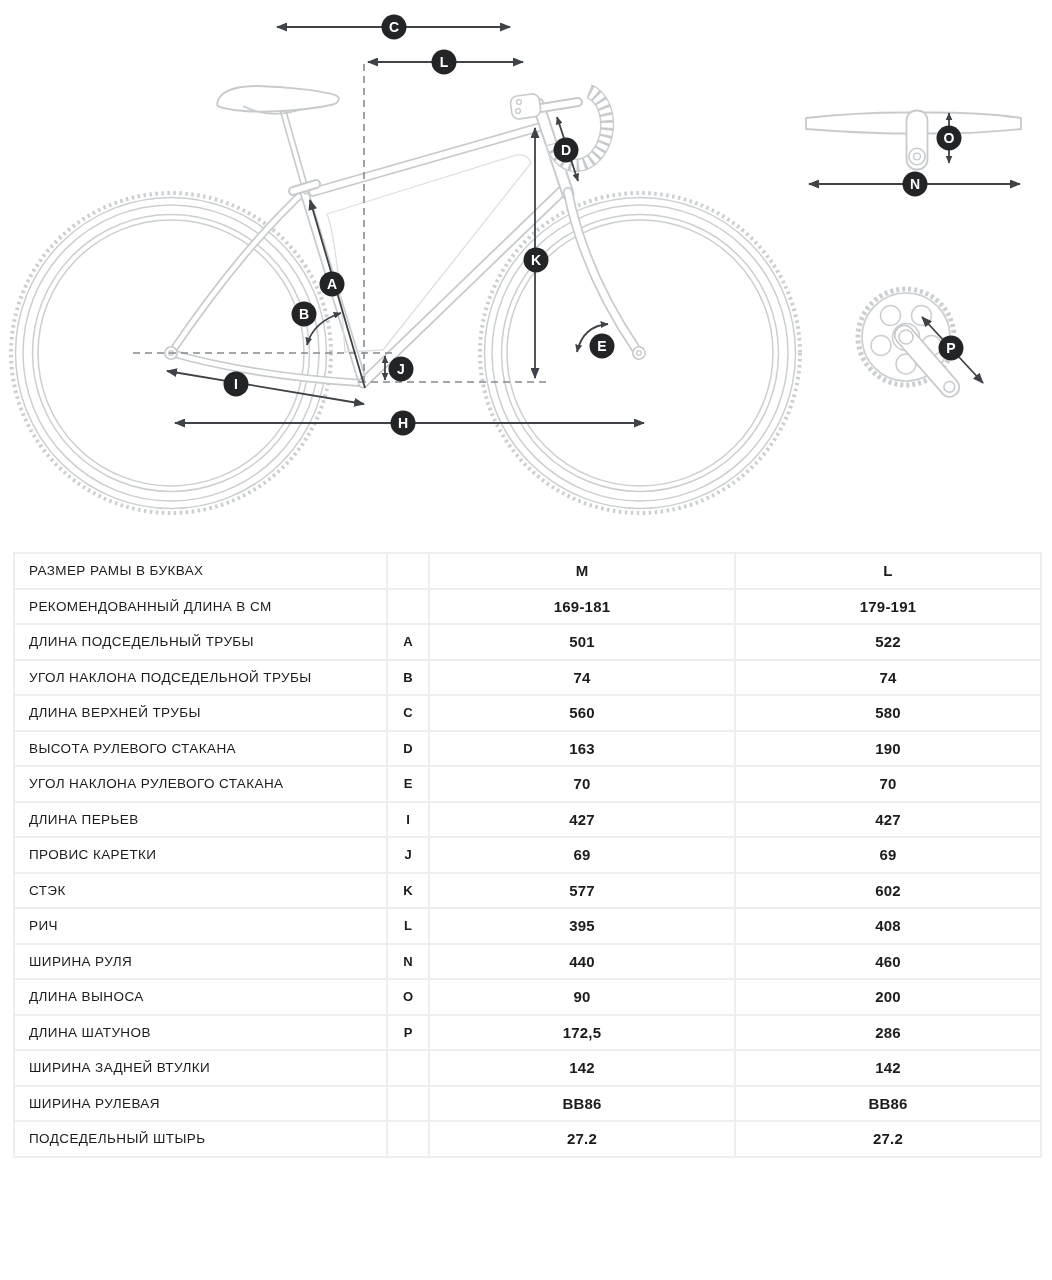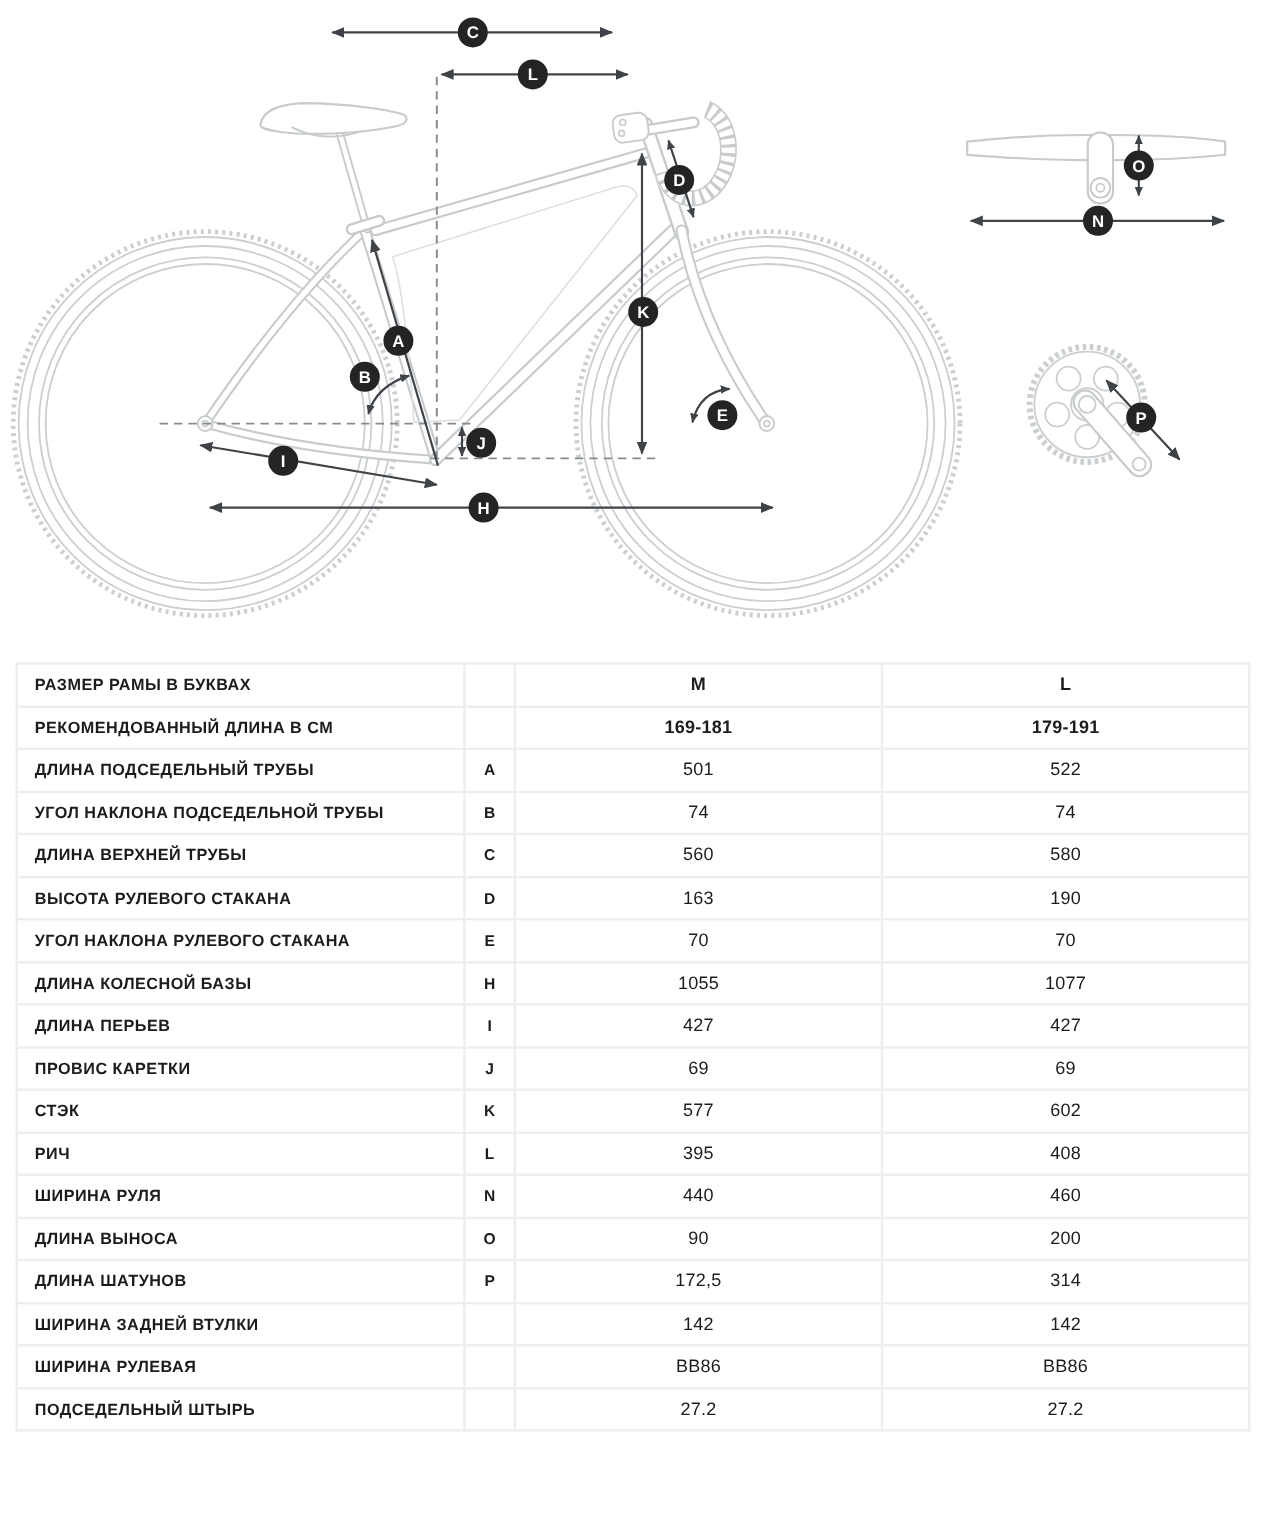--- a/index.html
+++ b/index.html
@@ -10,23 +10,23 @@
   
   .diagram-wrap { position:absolute; top:0; left:0; width:1052px; height:548px; }
   .diagram-wrap svg { display:block; width:1052px; height:548px; }
   .marker-label { font:700 14px "Liberation Sans", sans-serif; fill:#ffffff; text-anchor:middle; }
 
   
   .table-wrap { position:absolute; top:552px; left:13px; width:1027px; }
   table.spec { width:1027px; border-collapse:collapse; table-layout:fixed; background:#ffffff; }
   table.spec td { border:2px solid #eeeeee; height:35.5px; vertical-align:middle; background:#ffffff;
                   white-space:nowrap; overflow:hidden; }
-  td.c-label  { padding-left:14px; font-size:13.5px; font-weight:700; letter-spacing:.4px; text-align:left; }
+  td.c-label  { padding-left:14px; font-size:13.5px; font-weight:400; letter-spacing:.4px; text-align:left; }
   td.c-letter { text-align:center; font-size:13px; font-weight:700; }
-  td.c-val    { text-align:center; font-size:15px; font-weight:400; letter-spacing:.2px; }
+  td.c-val    { text-align:center; font-size:15px; font-weight:700; letter-spacing:.2px; }
   tr.hdr td.c-val { font-weight:700; }
 </style>
 </head>
 <body>
 
 <div class="page">
 
   <div class="diagram-wrap">
     <svg viewBox="0 0 1052 548" xmlns="http://www.w3.org/2000/svg">
       <defs>
@@ -262,26 +262,20 @@
     <td class="c-val">163</td>
     <td class="c-val">190</td>
   </tr>
           <tr>
     <td class="c-label">УГОЛ НАКЛОНА РУЛЕВОГО СТАКАНА</td>
     <td class="c-letter">E</td>
     <td class="c-val">70</td>
     <td class="c-val">70</td>
   </tr>
           <tr>
-    <td class="c-label">ДЛИНА КОЛЕСНОЙ БАЗЫ</td>
-    <td class="c-letter">H</td>
-    <td class="c-val">1055</td>
-    <td class="c-val">1077</td>
-  </tr>
-          <tr>
     <td class="c-label">ДЛИНА ПЕРЬЕВ</td>
     <td class="c-letter">I</td>
     <td class="c-val">427</td>
     <td class="c-val">427</td>
   </tr>
           <tr>
     <td class="c-label">ПРОВИС КАРЕТКИ</td>
     <td class="c-letter">J</td>
     <td class="c-val">69</td>
     <td class="c-val">69</td>
@@ -307,21 +301,21 @@
           <tr>
     <td class="c-label">ДЛИНА ВЫНОСА</td>
     <td class="c-letter">O</td>
     <td class="c-val">90</td>
     <td class="c-val">200</td>
   </tr>
           <tr>
     <td class="c-label">ДЛИНА ШАТУНОВ</td>
     <td class="c-letter">P</td>
     <td class="c-val">172,5</td>
-    <td class="c-val">314</td>
+    <td class="c-val">286</td>
   </tr>
           <tr>
     <td class="c-label">ШИРИНА ЗАДНЕЙ ВТУЛКИ</td>
     <td class="c-letter"></td>
     <td class="c-val">142</td>
     <td class="c-val">142</td>
   </tr>
           <tr>
     <td class="c-label">ШИРИНА РУЛЕВАЯ</td>
     <td class="c-letter"></td>

